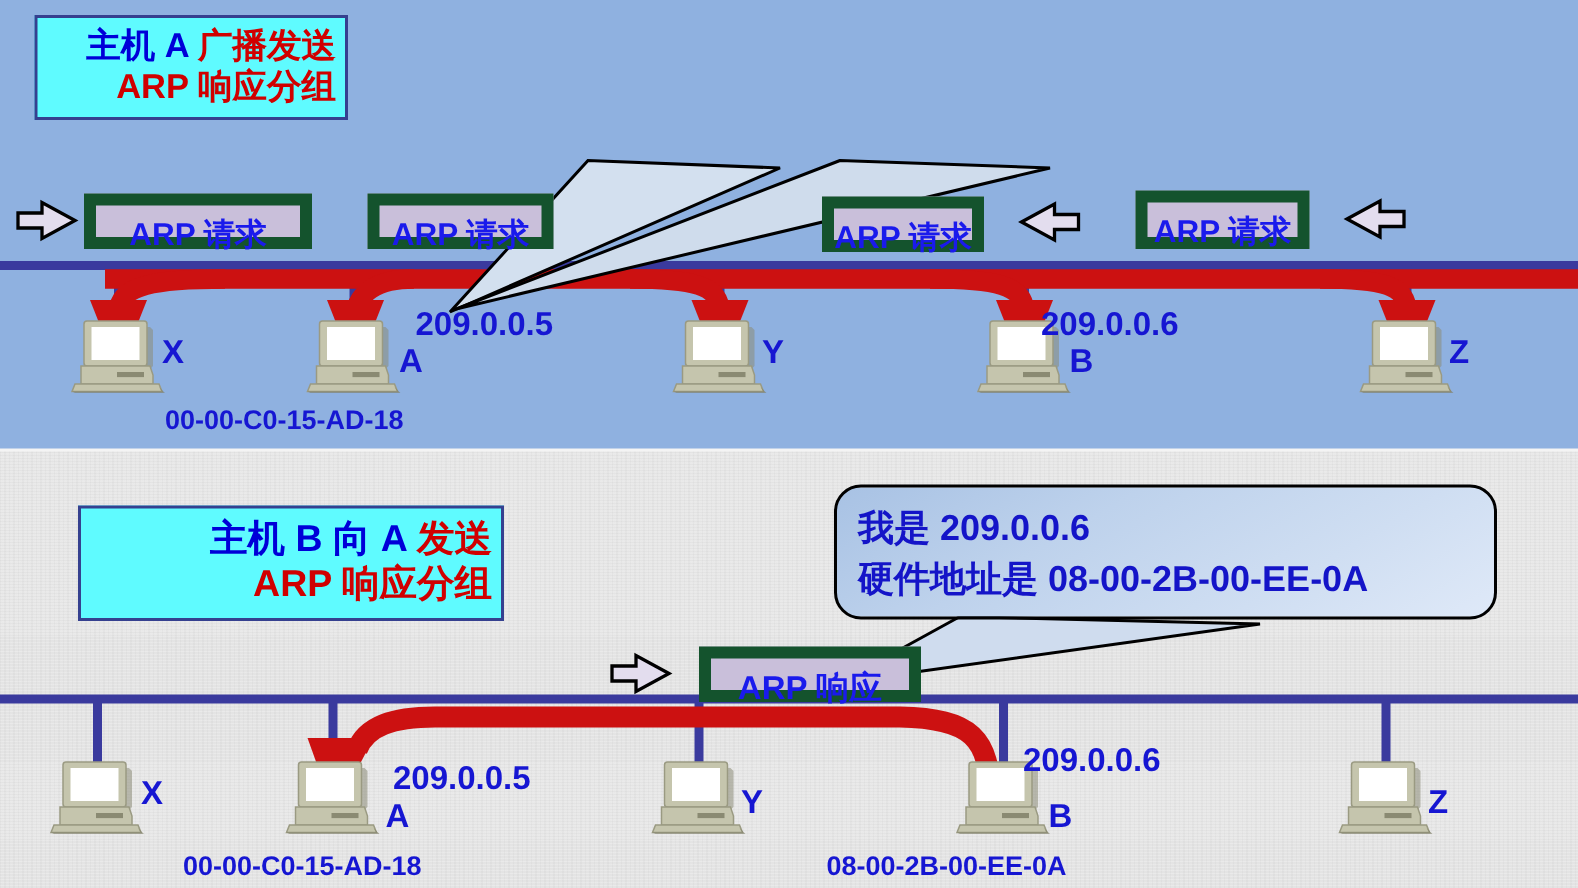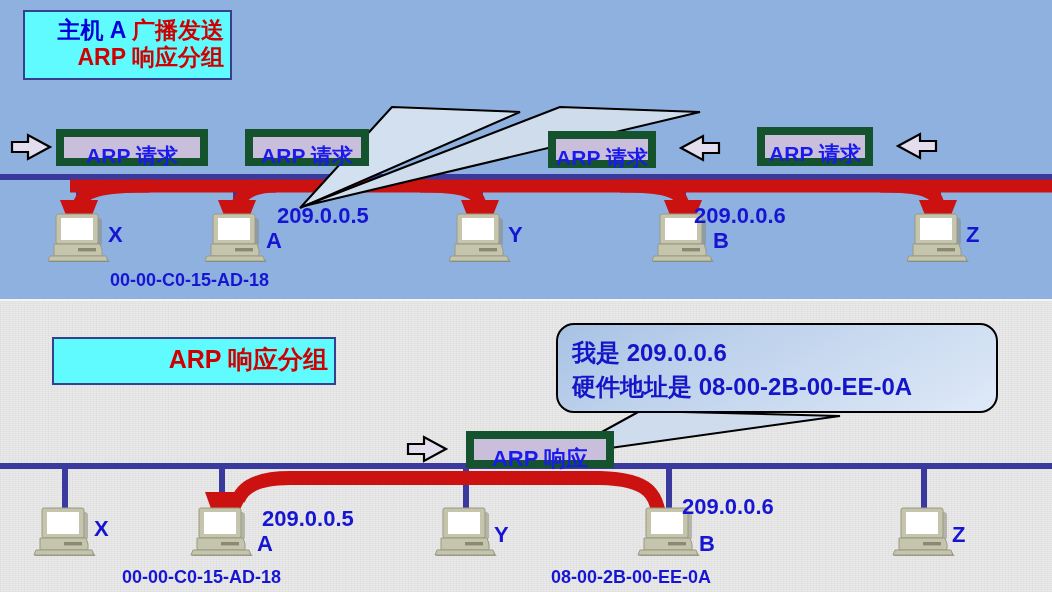--- a/index.html
+++ b/index.html
@@ -212,20 +212,24 @@
   <div class="lbl lbl-mac" style="left:110px;top:270px;">00-00-C0-15-AD-18</div>
 
   <div class="lbl lbl-host" style="left:508px;top:222px;">Y</div>
 
   <div class="lbl lbl-ip" style="left:694px;top:203px;">209.0.0.6</div>
   <div class="lbl lbl-host" style="left:713px;top:228px;">B</div>
 
   <div class="lbl lbl-host" style="left:966px;top:222px;">Z</div>
 
   <div class="titlebox" id="title-bottom">
+    <div>
+      <span class="t-blue">主机 B 向 A</span>
+      <span class="t-red">发送</span>
+    </div>
     <div class="t-red">ARP 响应分组</div>
   </div>
 
   <div class="bubble" id="bubble-bottom">
     <div>我是 209.0.0.6</div>
     <div>硬件地址是 08-00-2B-00-EE-0A</div>
   </div>
 
   <div class="arpbox" id="arp-resp-1">ARP 响应</div>
 

